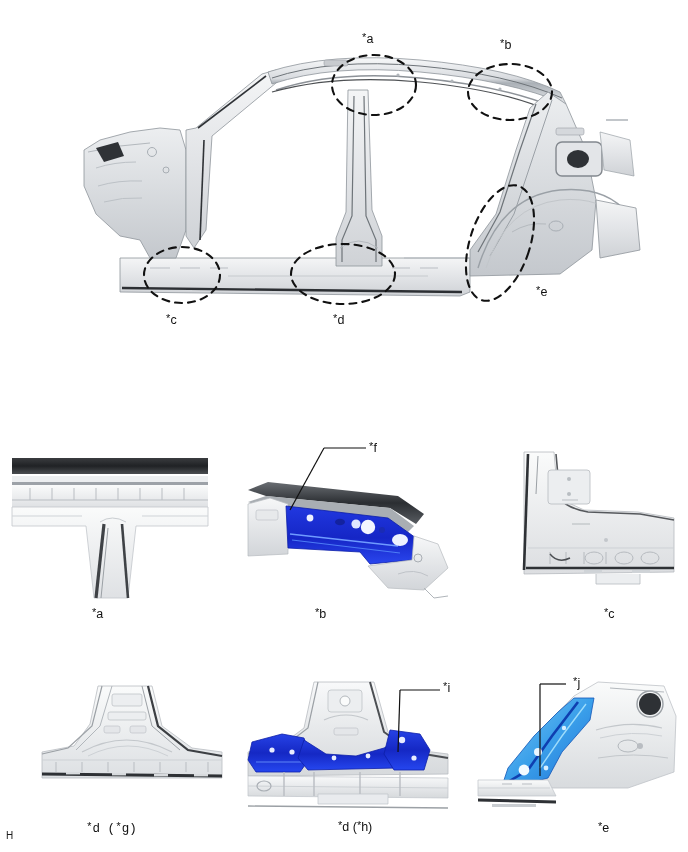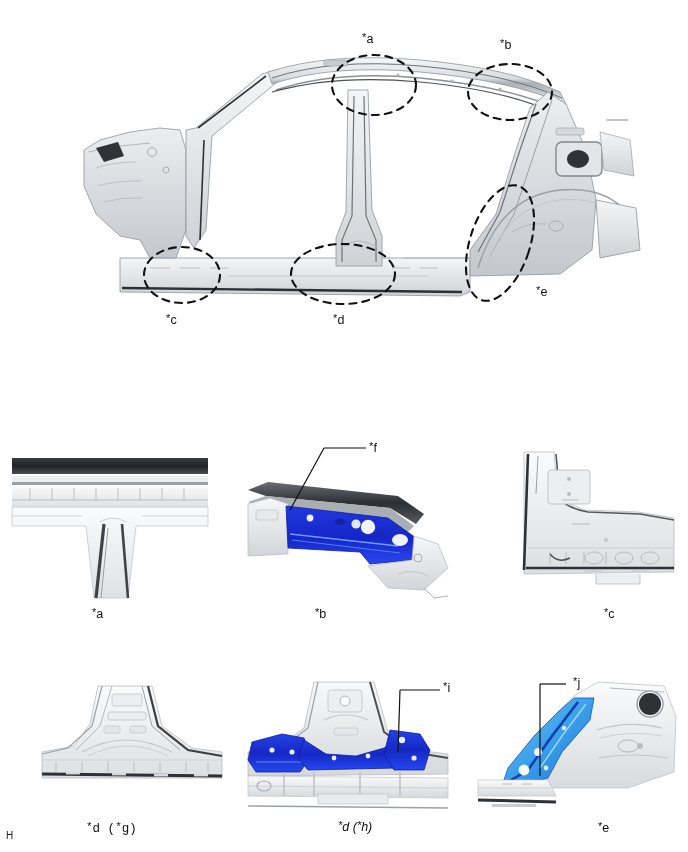--- a/index.html
+++ b/index.html
@@ -360,21 +360,21 @@
       <path d="M70 118 L140 118 L140 128 L70 128 Z" fill="#e9ebee" stroke="#bfc3c8" stroke-width="0.7"></path>
       <path d="M0 130 L200 132" stroke="#9ba0a5" stroke-width="1.4"></path>
 
       <g stroke="#111111" stroke-width="1.2" fill="none">
         <path d="M192 14 L152 14"></path>
         <path d="M152 14 L150 76"></path>
       </g>
     </svg>
   </div>
   <div class="lbl" style="left:443px;top:681px;"><span class="star">*</span>i</div>
-  <div class="caption" style="left:338px;top:820px;font-style:italic;"><span class="star">*</span>d (<span class="star">*</span>h)</div>
+  <div class="caption" style="left:338px;top:820px;"><span class="star">*</span>d (<span class="star">*</span>h)</div>
 
   <div class="panel fig" style="left:478px;top:676px;width:200px;height:140px;">
     <svg width="200" height="140" viewBox="0 0 200 140" xmlns="http://www.w3.org/2000/svg">
       <defs>
         <linearGradient id="pe_grey" x1="0" y1="0" x2="0" y2="1">
           <stop offset="0" stop-color="#fafbfb"></stop>
           <stop offset="1" stop-color="#d8dbde"></stop>
         </linearGradient>
         <linearGradient id="pe_blue" x1="0" y1="0" x2="1" y2="1">
           <stop offset="0" stop-color="#7cc8f5"></stop>

